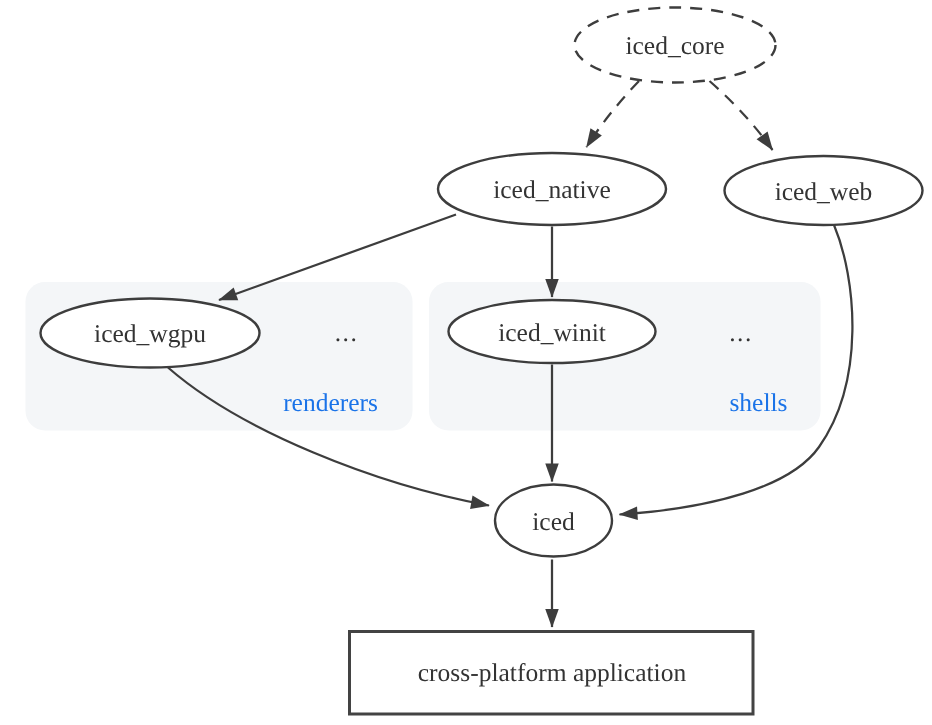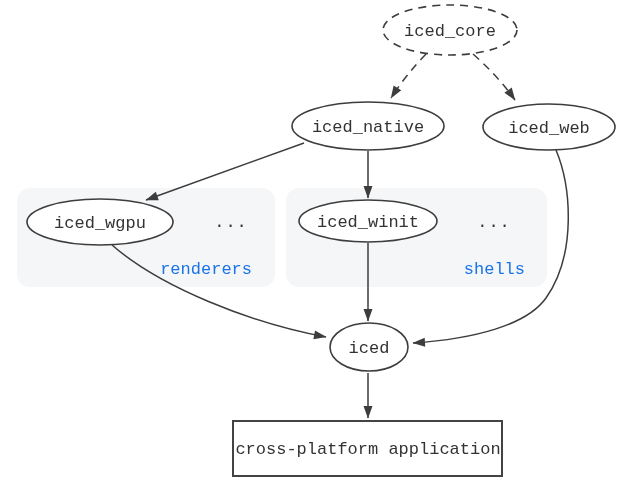--- a/index.html
+++ b/index.html
@@ -10,21 +10,21 @@
     --group-fill: #f4f6f8;
     --node-fill: #ffffff;
   }
   html, body { margin: 0; padding: 0; background: #ffffff; }
   .stage {
     position: relative;
     width: 621px;
     height: 483px;
     background: var(--canvas);
     overflow: hidden;
-    font-family: Liberation Mono, monospace;
+    font-family: Liberation Serif, serif;
   }
   svg { display: block; }
 
   .group-box {
     fill: var(--group-fill);
     stroke: none;
   }
   .node-ellipse {
     fill: var(--node-fill);
     stroke: var(--stroke);

